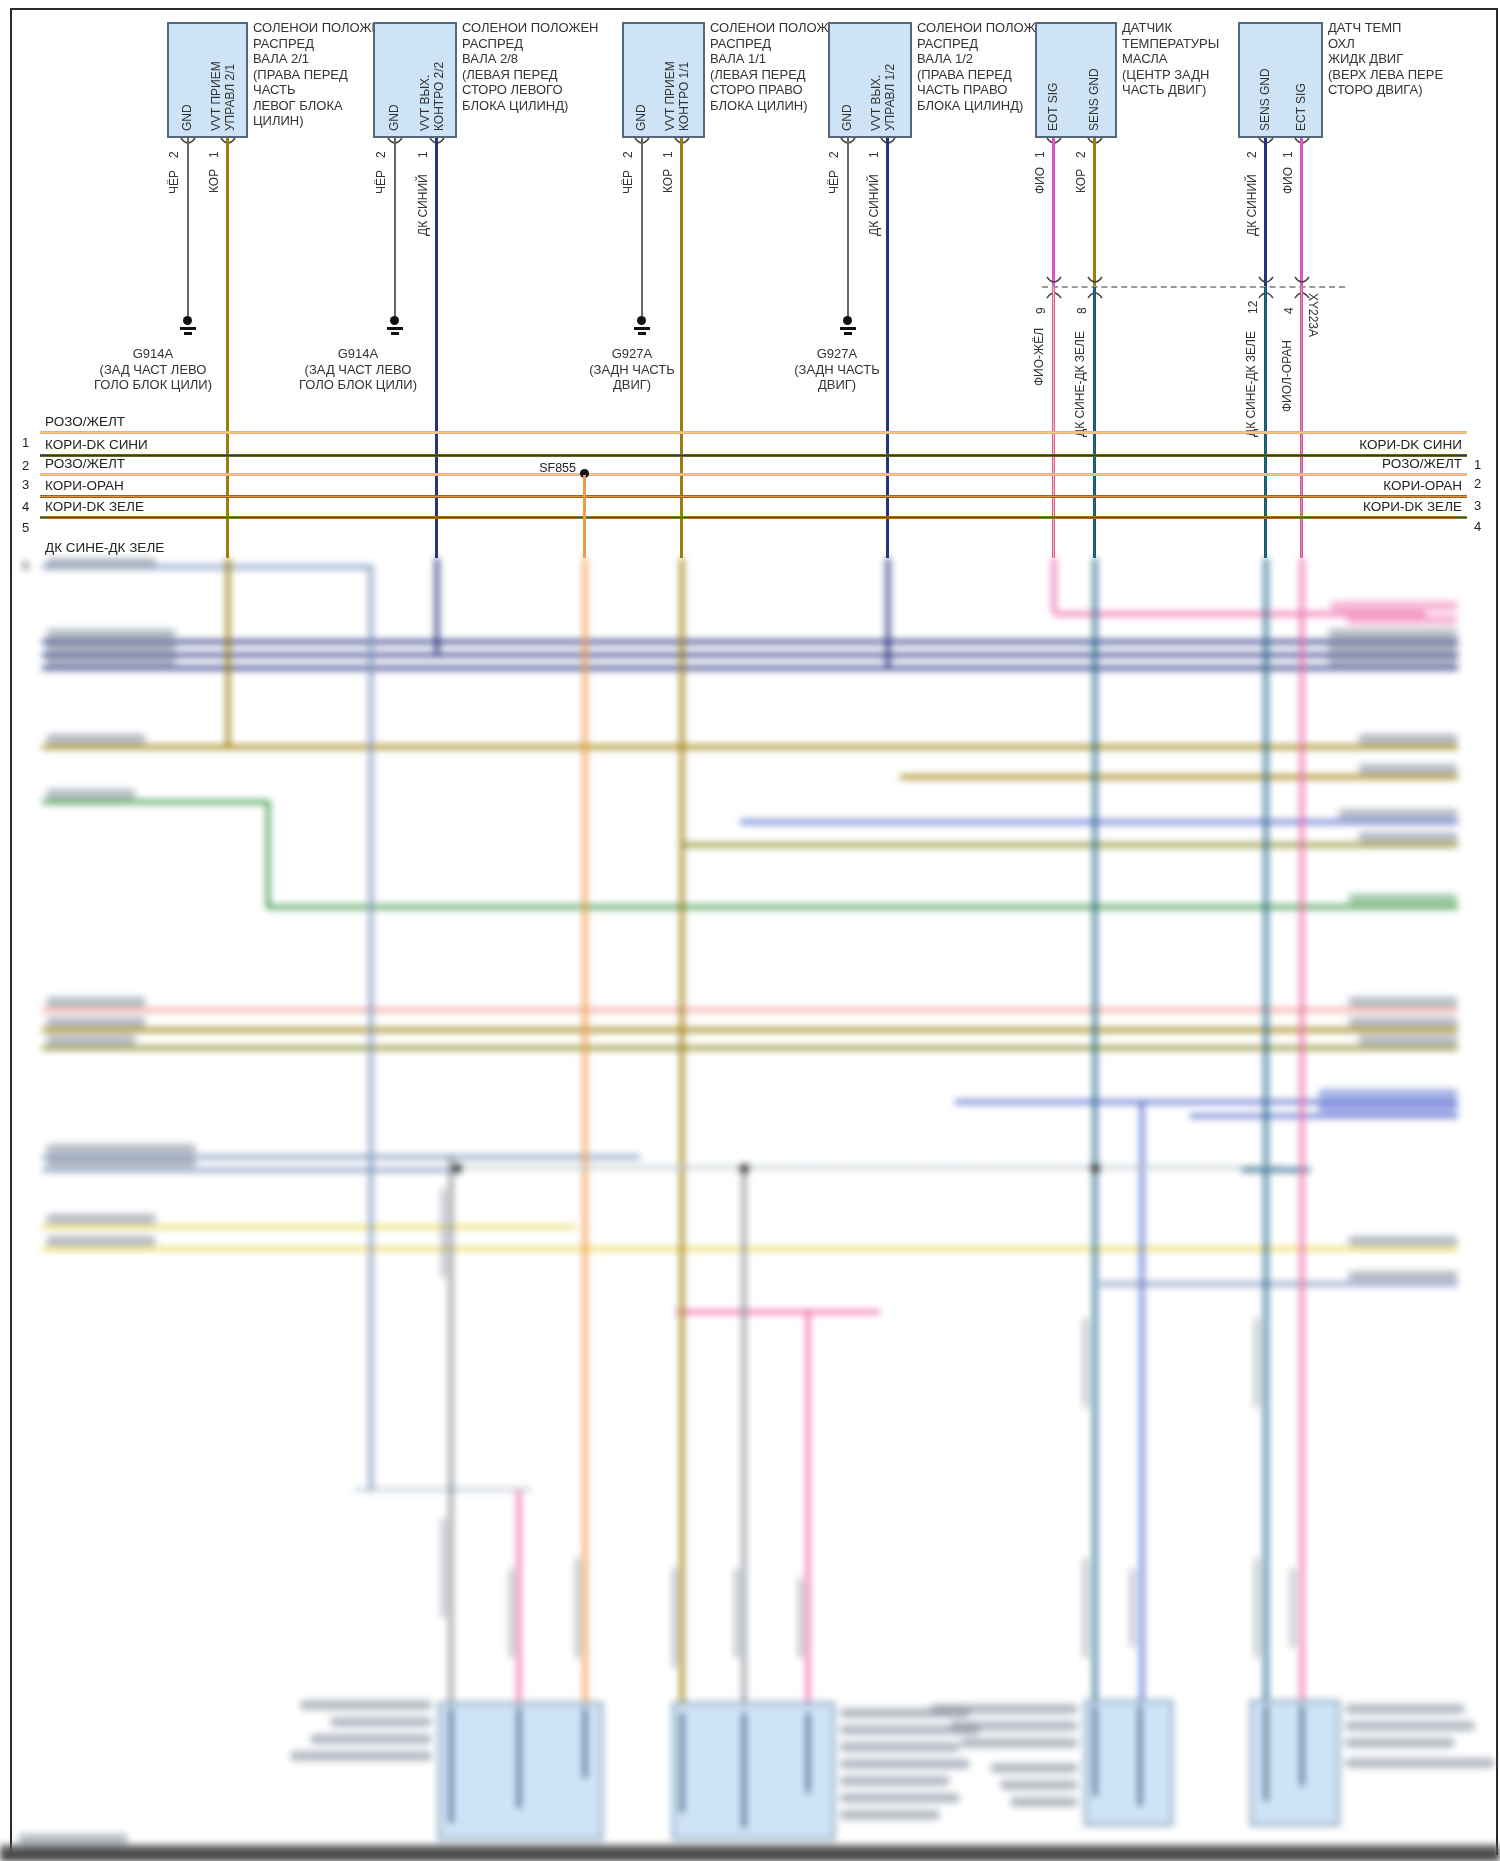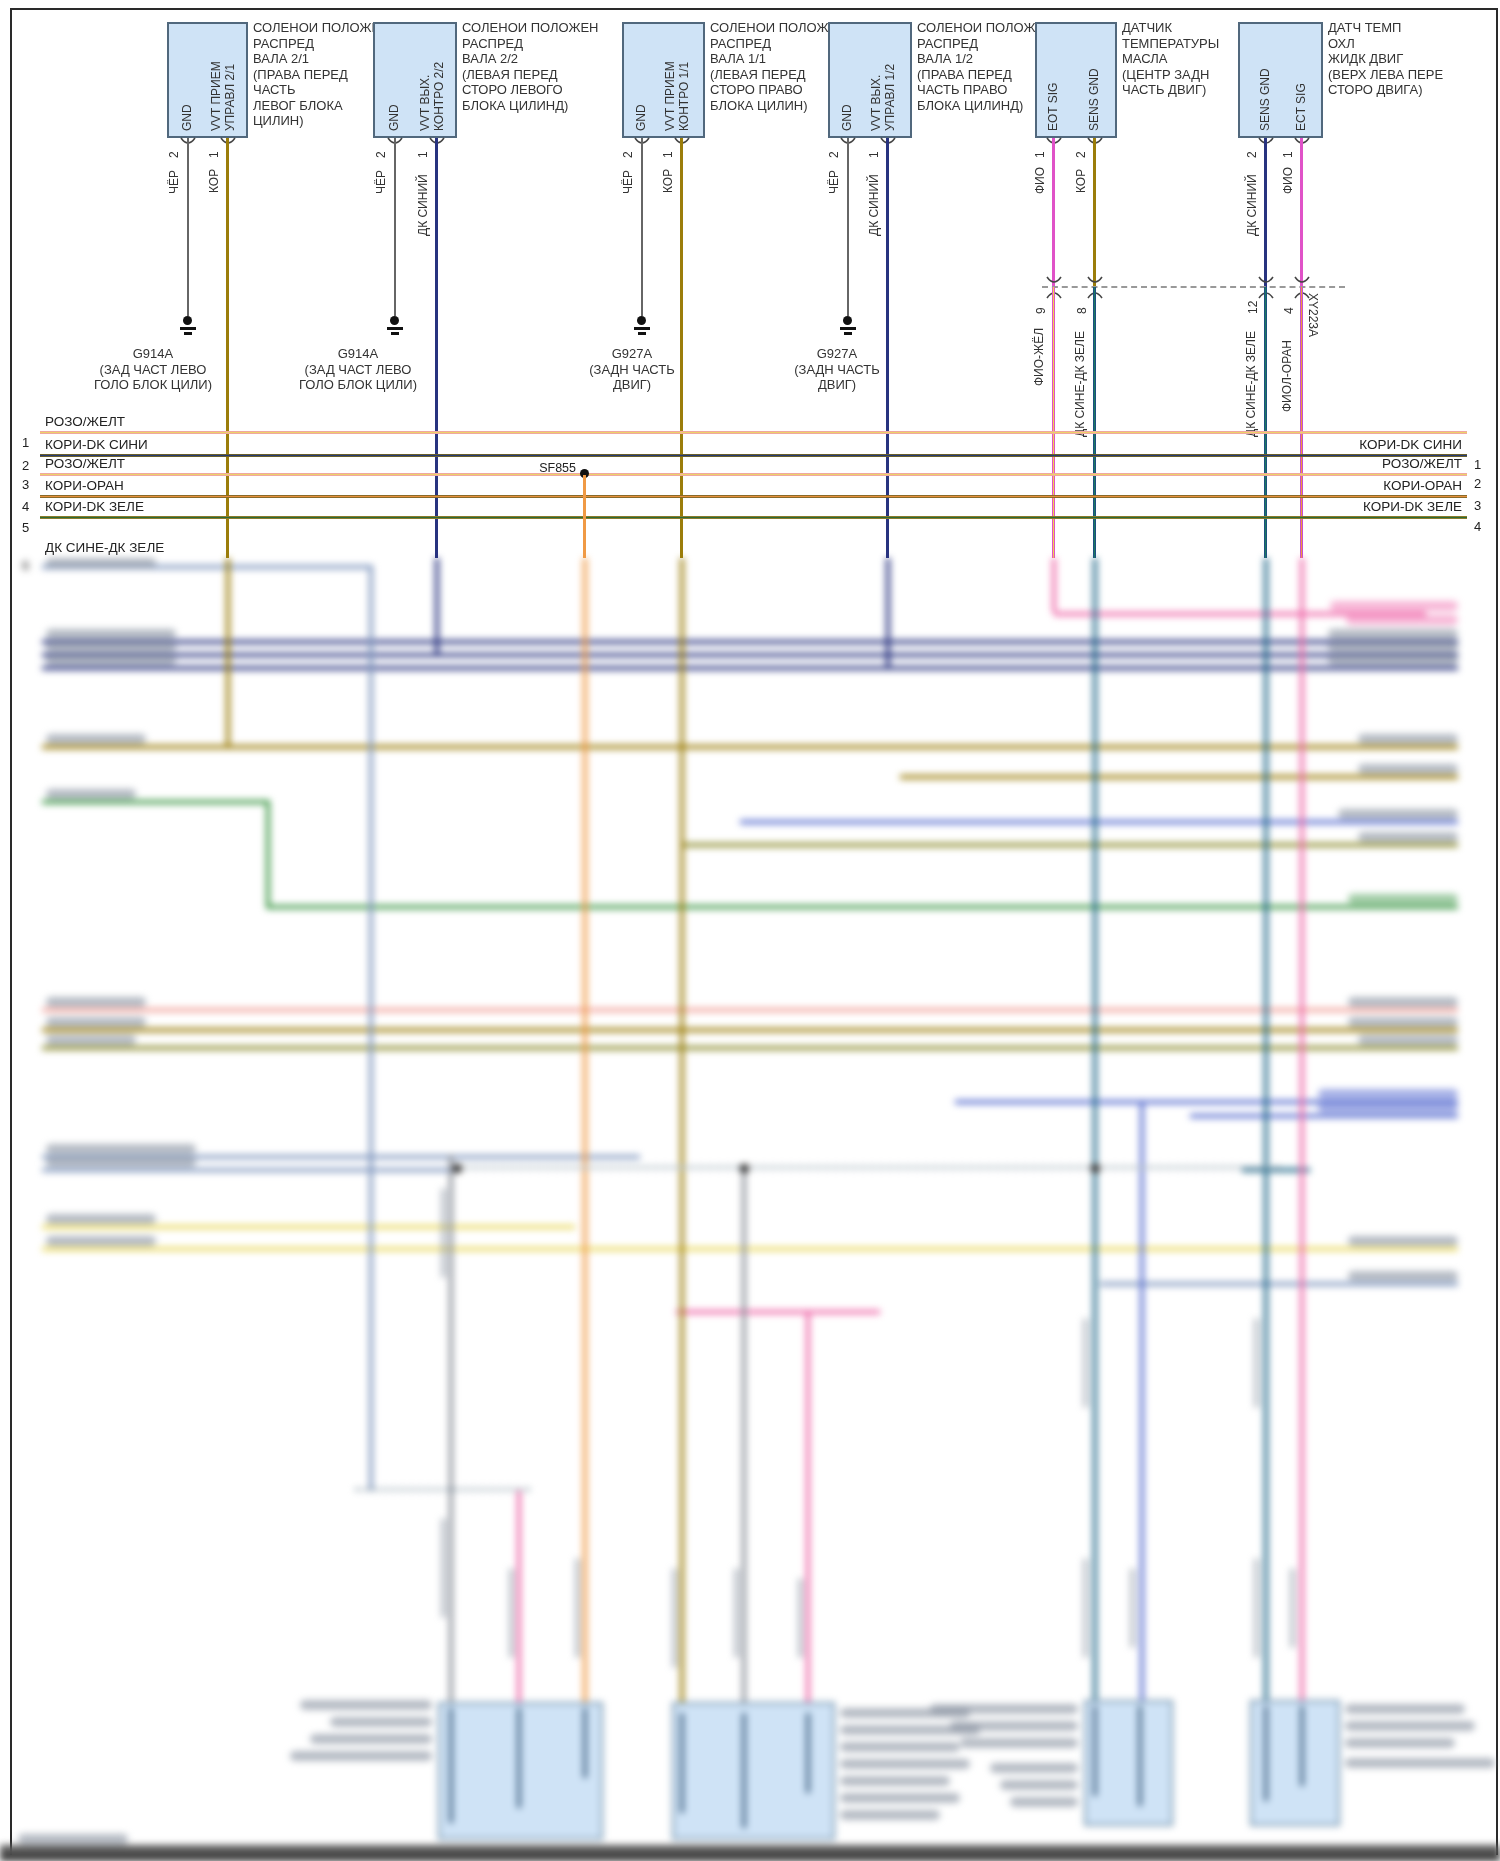--- a/index.html
+++ b/index.html
@@ -71,21 +71,21 @@
   <div class="vtext" style="left:222px;top:179px;height:14px;width:160px;">КОР</div>
   <div class="wire w-black" style="left:187px;top:138px;height:178px;"></div>
   <div class="wire w-kor" style="left:226px;top:138px;height:420px;"></div>
 
   <div class="box" style="left:373px;top:22px;width:84px;"></div>
   <div class="vtext" style="left:402px;top:117px;height:14px;">GND</div>
   <div class="vtext pin2" style="left:446px;top:104px;height:27px;">VVT ВЫХ.
 КОНТРО 2/2</div>
   <div class="desc" style="left:462px;top:20px;">СОЛЕНОИ ПОЛОЖЕН
 РАСПРЕД
-ВАЛА 2/2
+ВАЛА 2/8
 (ЛЕВАЯ ПЕРЕД
 СТОРО ЛЕВОГО
 БЛОКА ЦИЛИНД)</div>
   <svg class="arc" style="left:387px;top:137px;" width="16" height="10" viewBox="0 0 16 10">
       <path d="M1,1 Q8,11 15,1" fill="none" stroke="#444" stroke-width="1.6"></path>
     </svg>
   <svg class="arc" style="left:429px;top:137px;" width="16" height="10" viewBox="0 0 16 10">
       <path d="M1,1 Q8,11 15,1" fill="none" stroke="#444" stroke-width="1.6"></path>
     </svg>
   <div class="vtext" style="left:389px;top:144px;height:14px;width:20px;">2</div>

